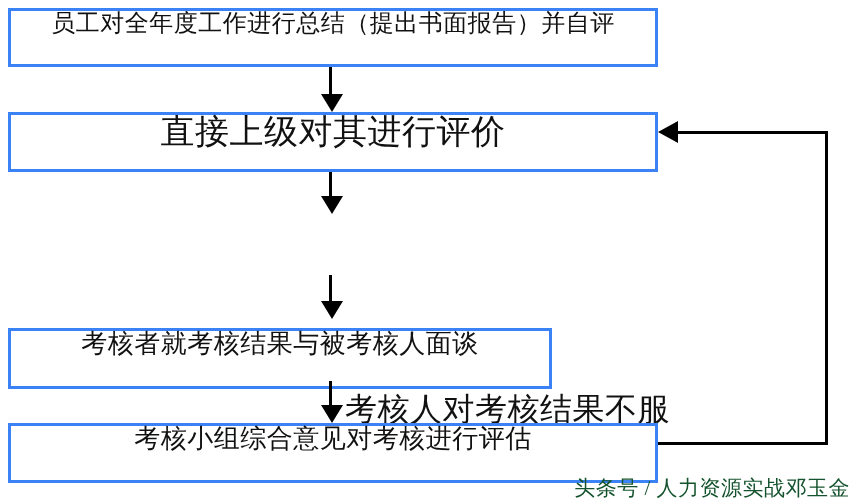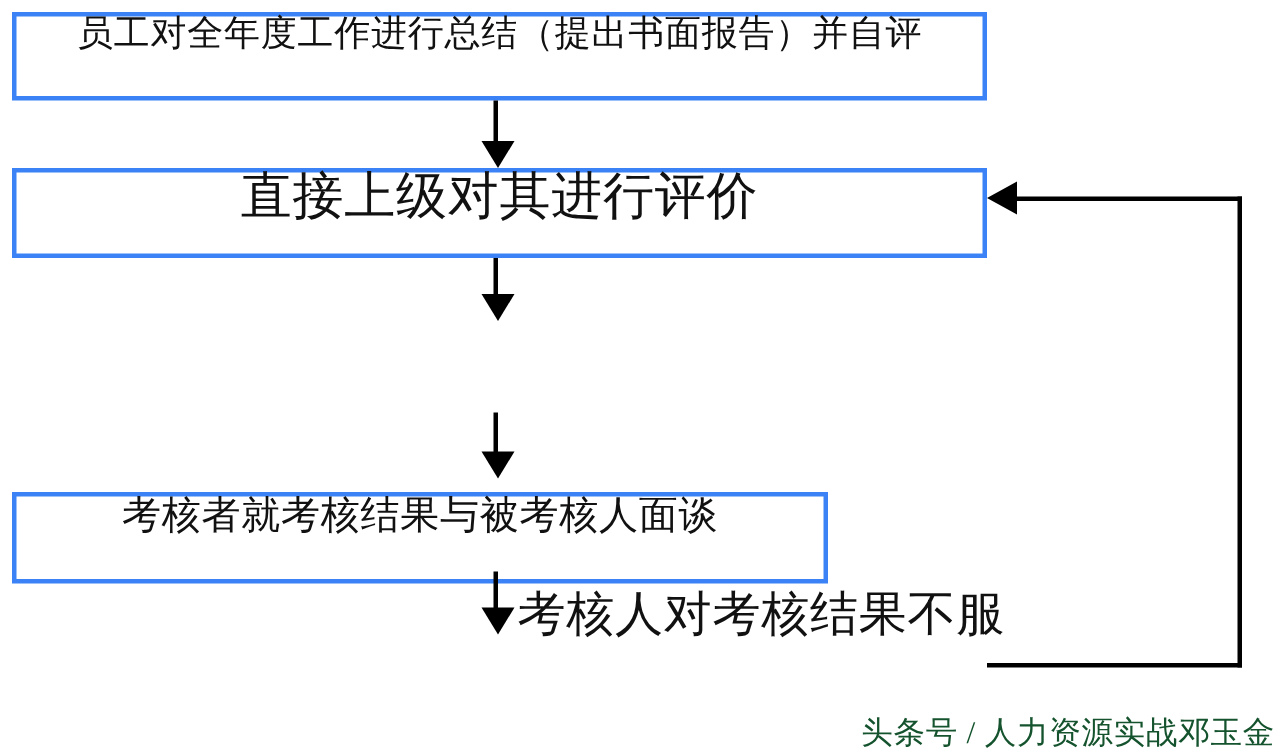--- a/index.html
+++ b/index.html
@@ -144,20 +144,23 @@
 
   <div class="node" id="node-3">
     <span class="node-text">考核者就考核结果与被考核人面谈</span>
   </div>
 
   <div class="vline" id="conn-3-line"></div>
   <div class="arrow-down" id="conn-3-head"></div>
 
   <div id="edge-label">考核人对考核结果不服</div>
 
+  <div class="node" id="node-4">
+    <span class="node-text">考核小组综合意见对考核进行评估</span>
+  </div>
 
   <div class="hline" id="loop-bottom"></div>
   <div class="vline" id="loop-right"></div>
   <div class="hline" id="loop-top"></div>
   <div class="arrow-left" id="loop-head"></div>
 
   <div id="watermark">头条号 / 人力资源实战邓玉金</div>
 
 </div>
 

